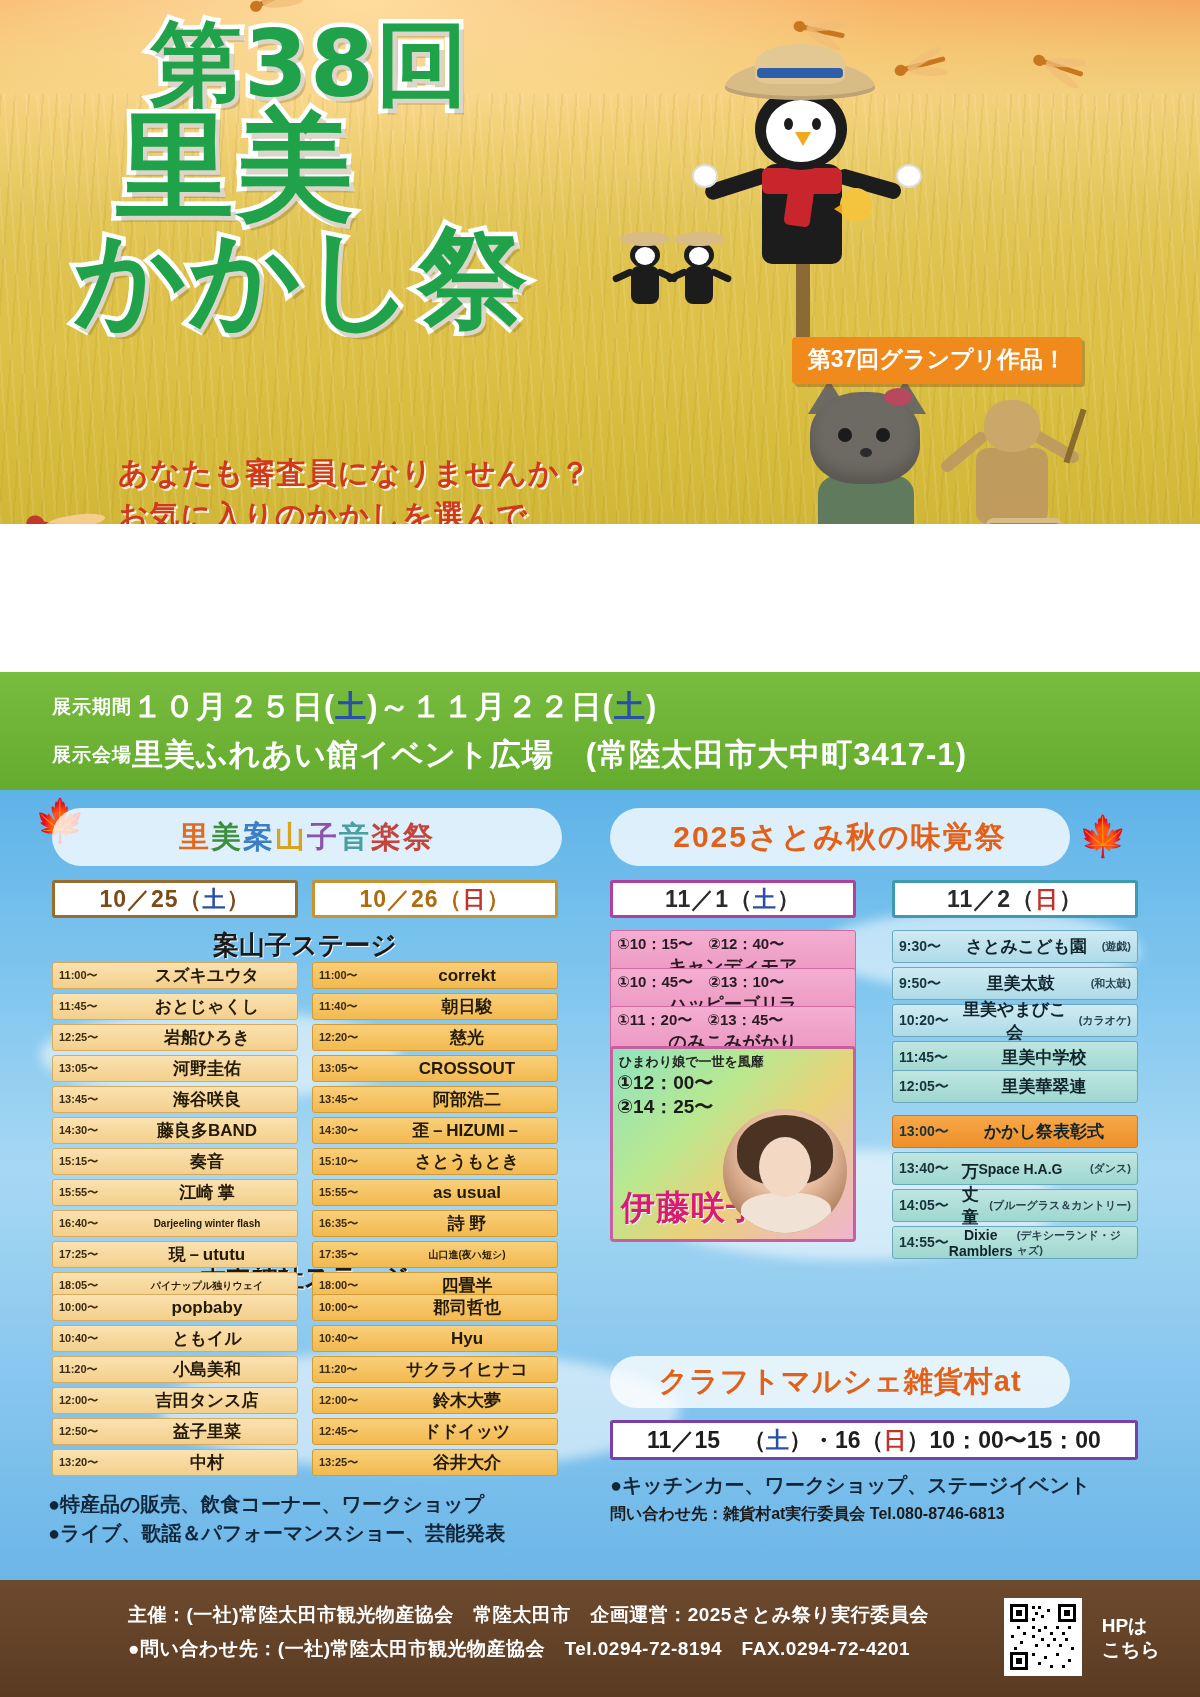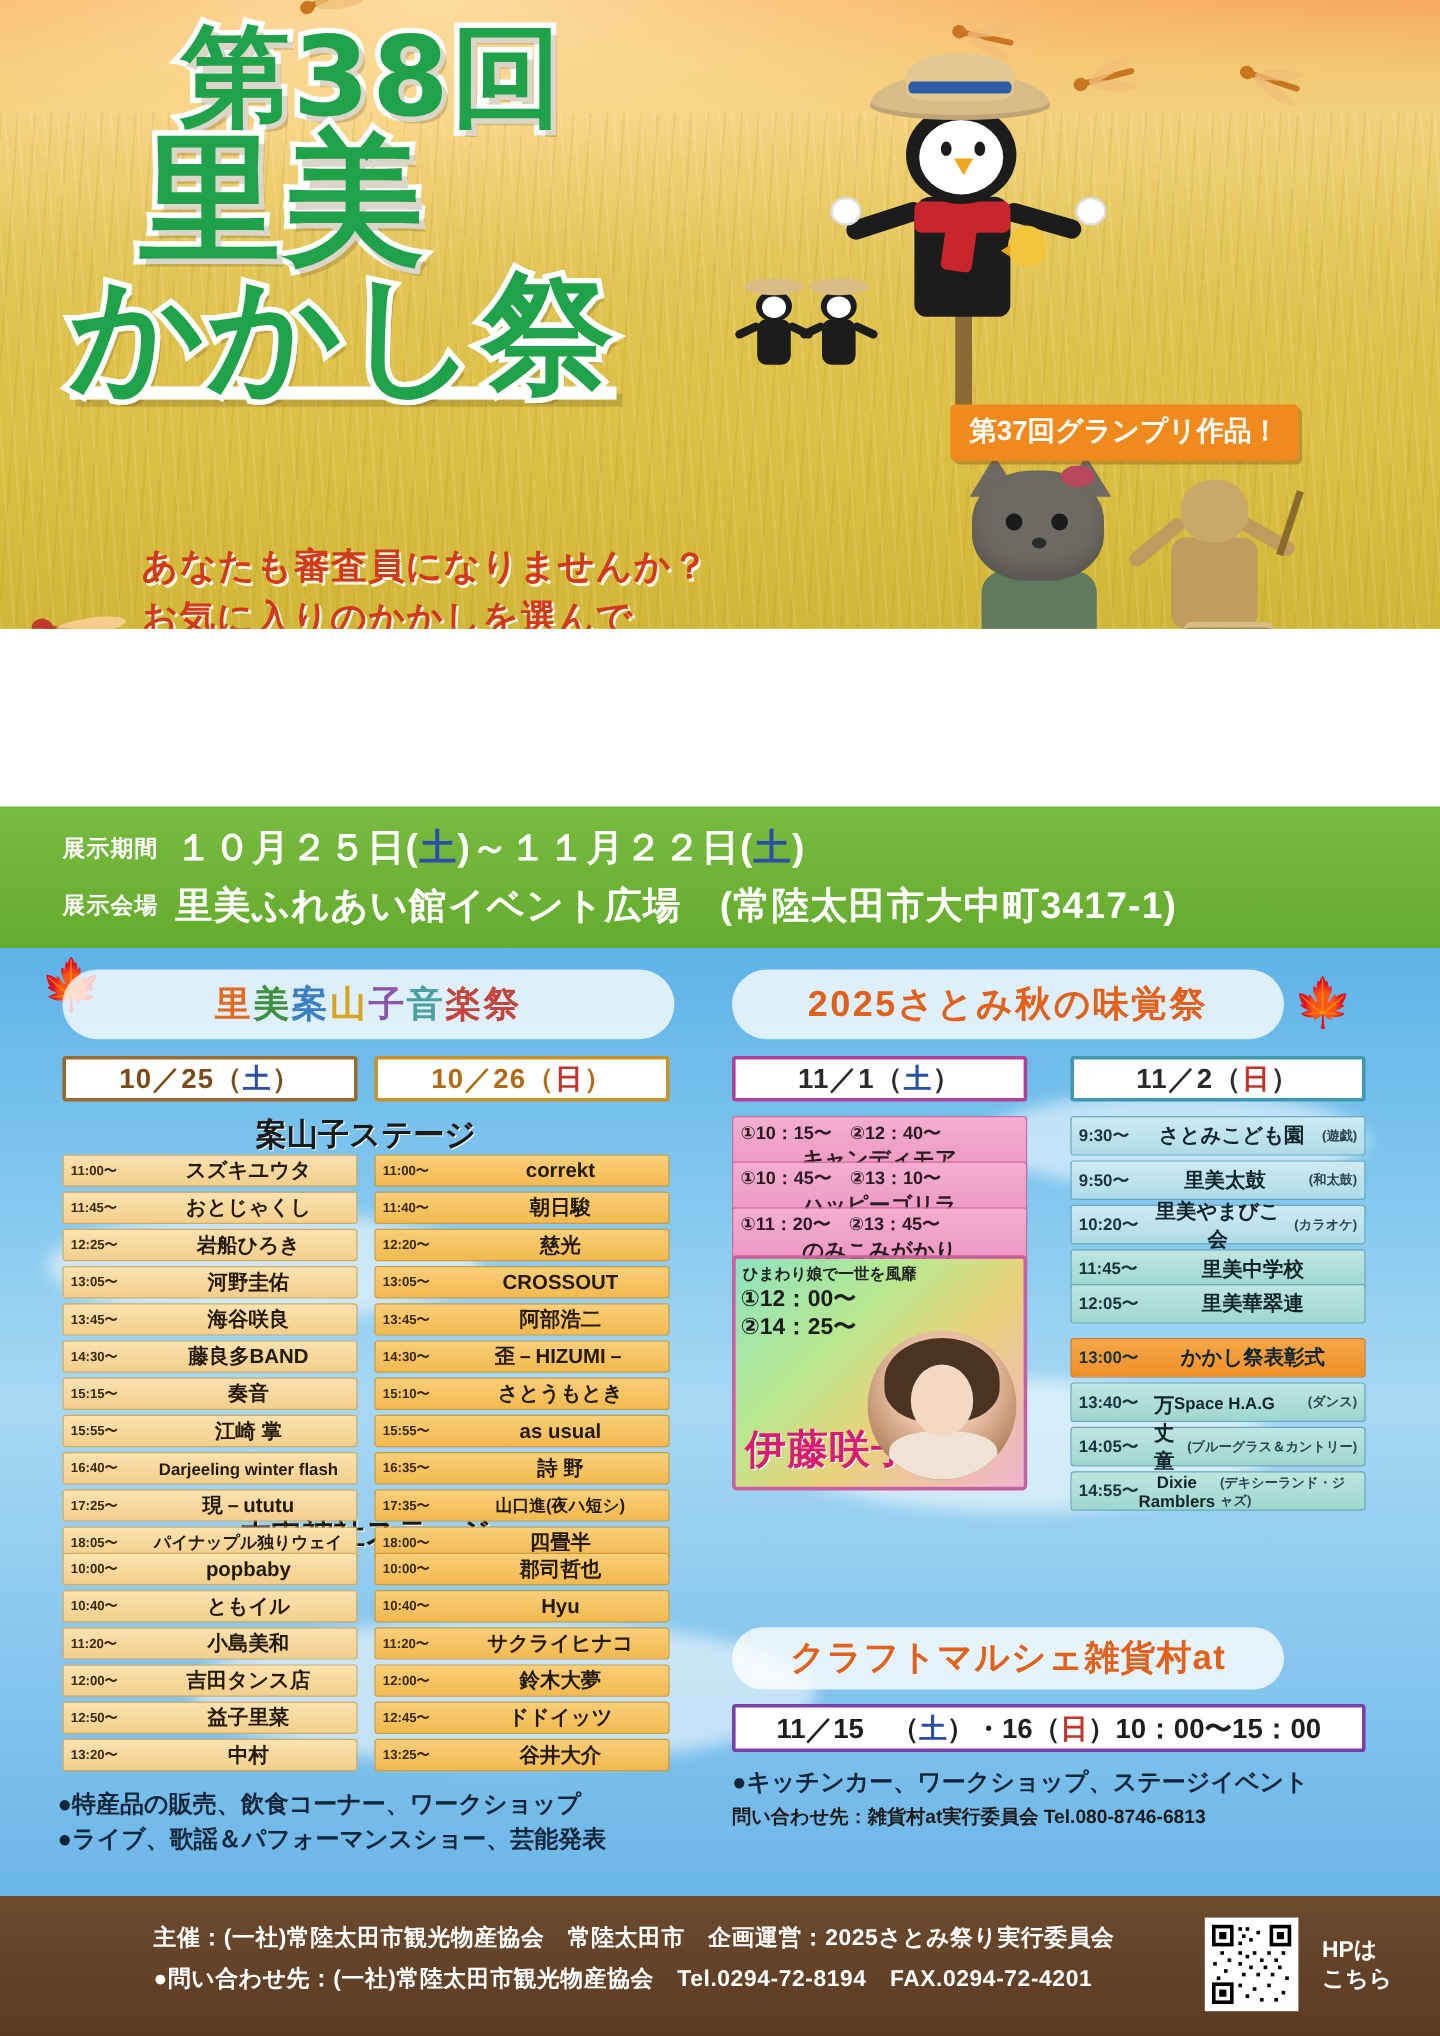--- a/index.html
+++ b/index.html
@@ -40,21 +40,21 @@
     color: #20a24a;
     -webkit-text-stroke: 9px #ffffff;
     paint-order: stroke fill;
     letter-spacing: 2px;
     text-shadow: 5px 6px 0 rgba(90,70,10,0.22);
     line-height: 1.02;
     white-space: nowrap;
   }
   .t1 { font-size: 92px; margin-left: 92px; }
   .t2 { font-size: 118px; margin-left: 58px; margin-top: -6px;}
-  .t3 { font-size: 110px; margin-left: 0px; margin-top: -4px; text-decoration: underline;}
+  .t3 { font-size: 110px; margin-left: 16px; margin-top: -4px;}
 
   .lead {
     position: absolute; left: 118px; top: 452px;
     font-size: 30px; font-weight: bold; color: #d0391a;
     line-height: 1.42; letter-spacing: 1px;
     text-shadow: 2px 2px 0 rgba(255,255,255,0.85);
   }
 
   .grandprix {
     position:absolute; right: 118px; top: 337px;
@@ -123,21 +123,21 @@
 
   
   .greenband {
     position:absolute; left:0; top:672px; width:1200px; height:118px;
     background: linear-gradient(180deg,#79bc3f 0%, #64ab2e 100%);
     color:#ffffff;
   }
   .gb-row { display:flex; align-items:center; padding-left: 52px; }
   .gb-row.r1 { margin-top: 14px; }
   .gb-row.r2 { margin-top: 6px; }
-  .gb-small { font-size: 19px; font-weight:bold; margin-right: 14px; letter-spacing:1px;}
+  .gb-small { font-size: 19px; font-weight:bold; letter-spacing:1px;}
   .gb-big { font-size: 31px; font-weight:bold; letter-spacing:1px; }
   .gb-sat { color:#2a4fa8; }
 
   
   .main {
     position:absolute; left:0; top:790px; width:1200px; height:790px;
     background: linear-gradient(180deg,#5fb3e8 0%, #7cc4ee 22%, #a7d8f3 48%, #8cc9ef 70%, #6bb6e8 100%);
     overflow:hidden;
   }
   .cloud { position:absolute; background:rgba(255,255,255,0.55); border-radius:50%; filter: blur(6px); }
@@ -188,21 +188,21 @@
   #stage-title-onaka   { left: 52px; top: 470px; width: 506px; text-align:center; }
 
   
   .prog { position:absolute; width: 246px; }
   .prow {
     display:flex; align-items:center; height: 27px; margin-bottom: 4px;
     border-radius: 3px; font-weight:bold;
   }
   .prow .t { width: 70px; font-size: 11px; padding-left: 6px; color:#3a2a12; }
   .prow .n { flex:1; text-align:center; font-size: 17px; color:#241a08; padding-right:6px;}
-  .prow .n.small { font-size: 14px; }
+  .prow .n.small { font-size: 10px; }
 
   .col-a .prow { background: linear-gradient(180deg,#fbe2b0,#f3cf8c); border:1px solid #d8ab5c;}
   .col-b .prow { background: linear-gradient(180deg,#f9cf7a,#f2b94f); border:1px solid #d39b33;}
 
   #prog-kakashi-a { left: 52px; top: 172px; }
   #prog-kakashi-b { left: 312px; top: 172px; }
   #prog-onaka-a { left: 52px; top: 504px; }
   #prog-onaka-b { left: 312px; top: 504px; }
 
   .bullets { position:absolute; left: 48px; width: 540px; font-size: 20px; font-weight:bold; color:#12263a; line-height:1.45; }

